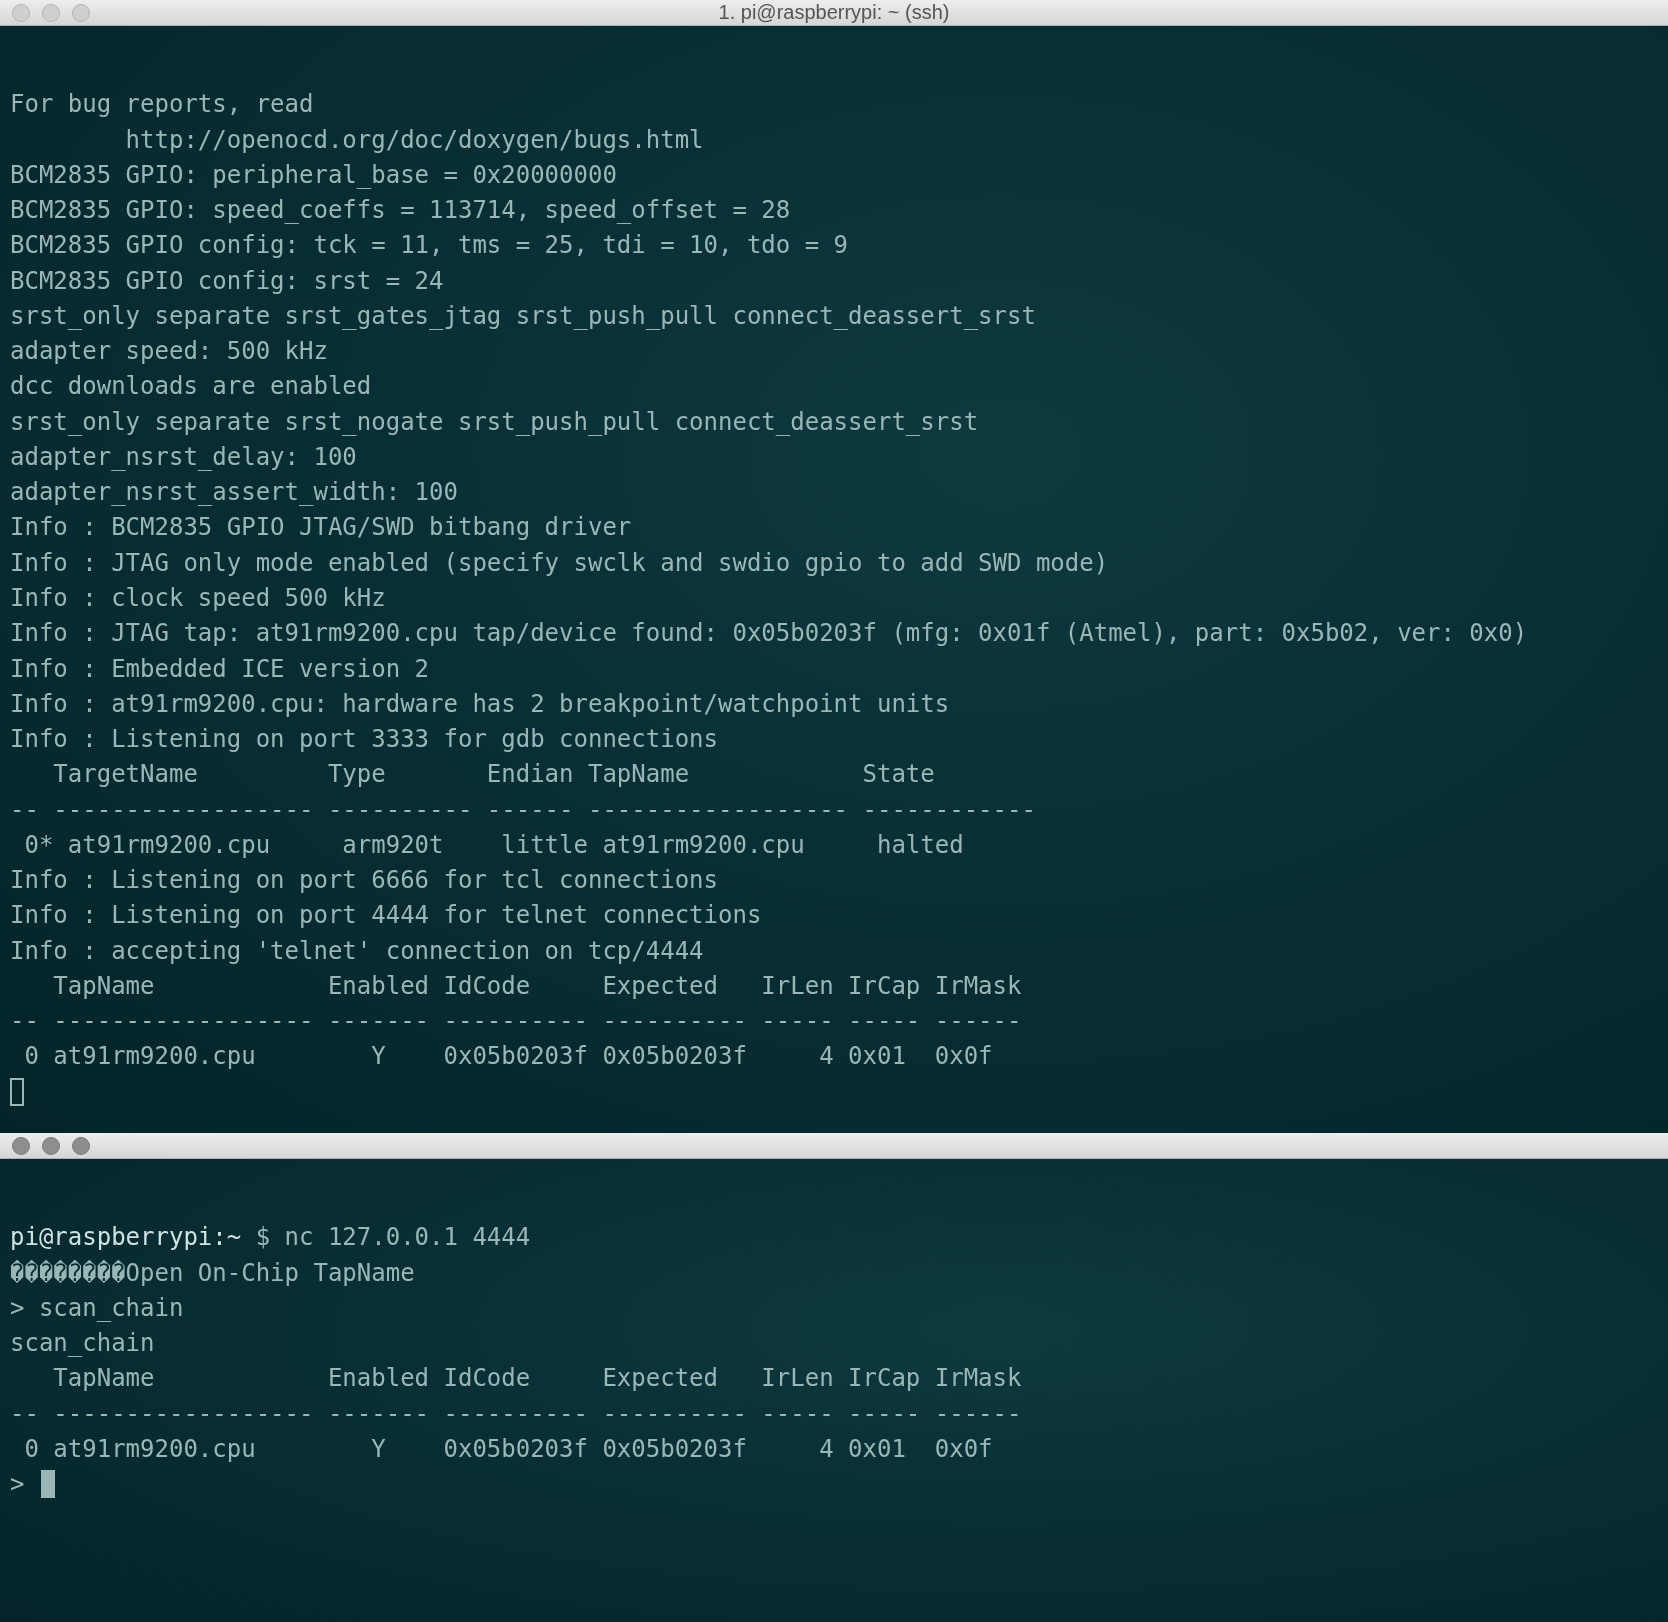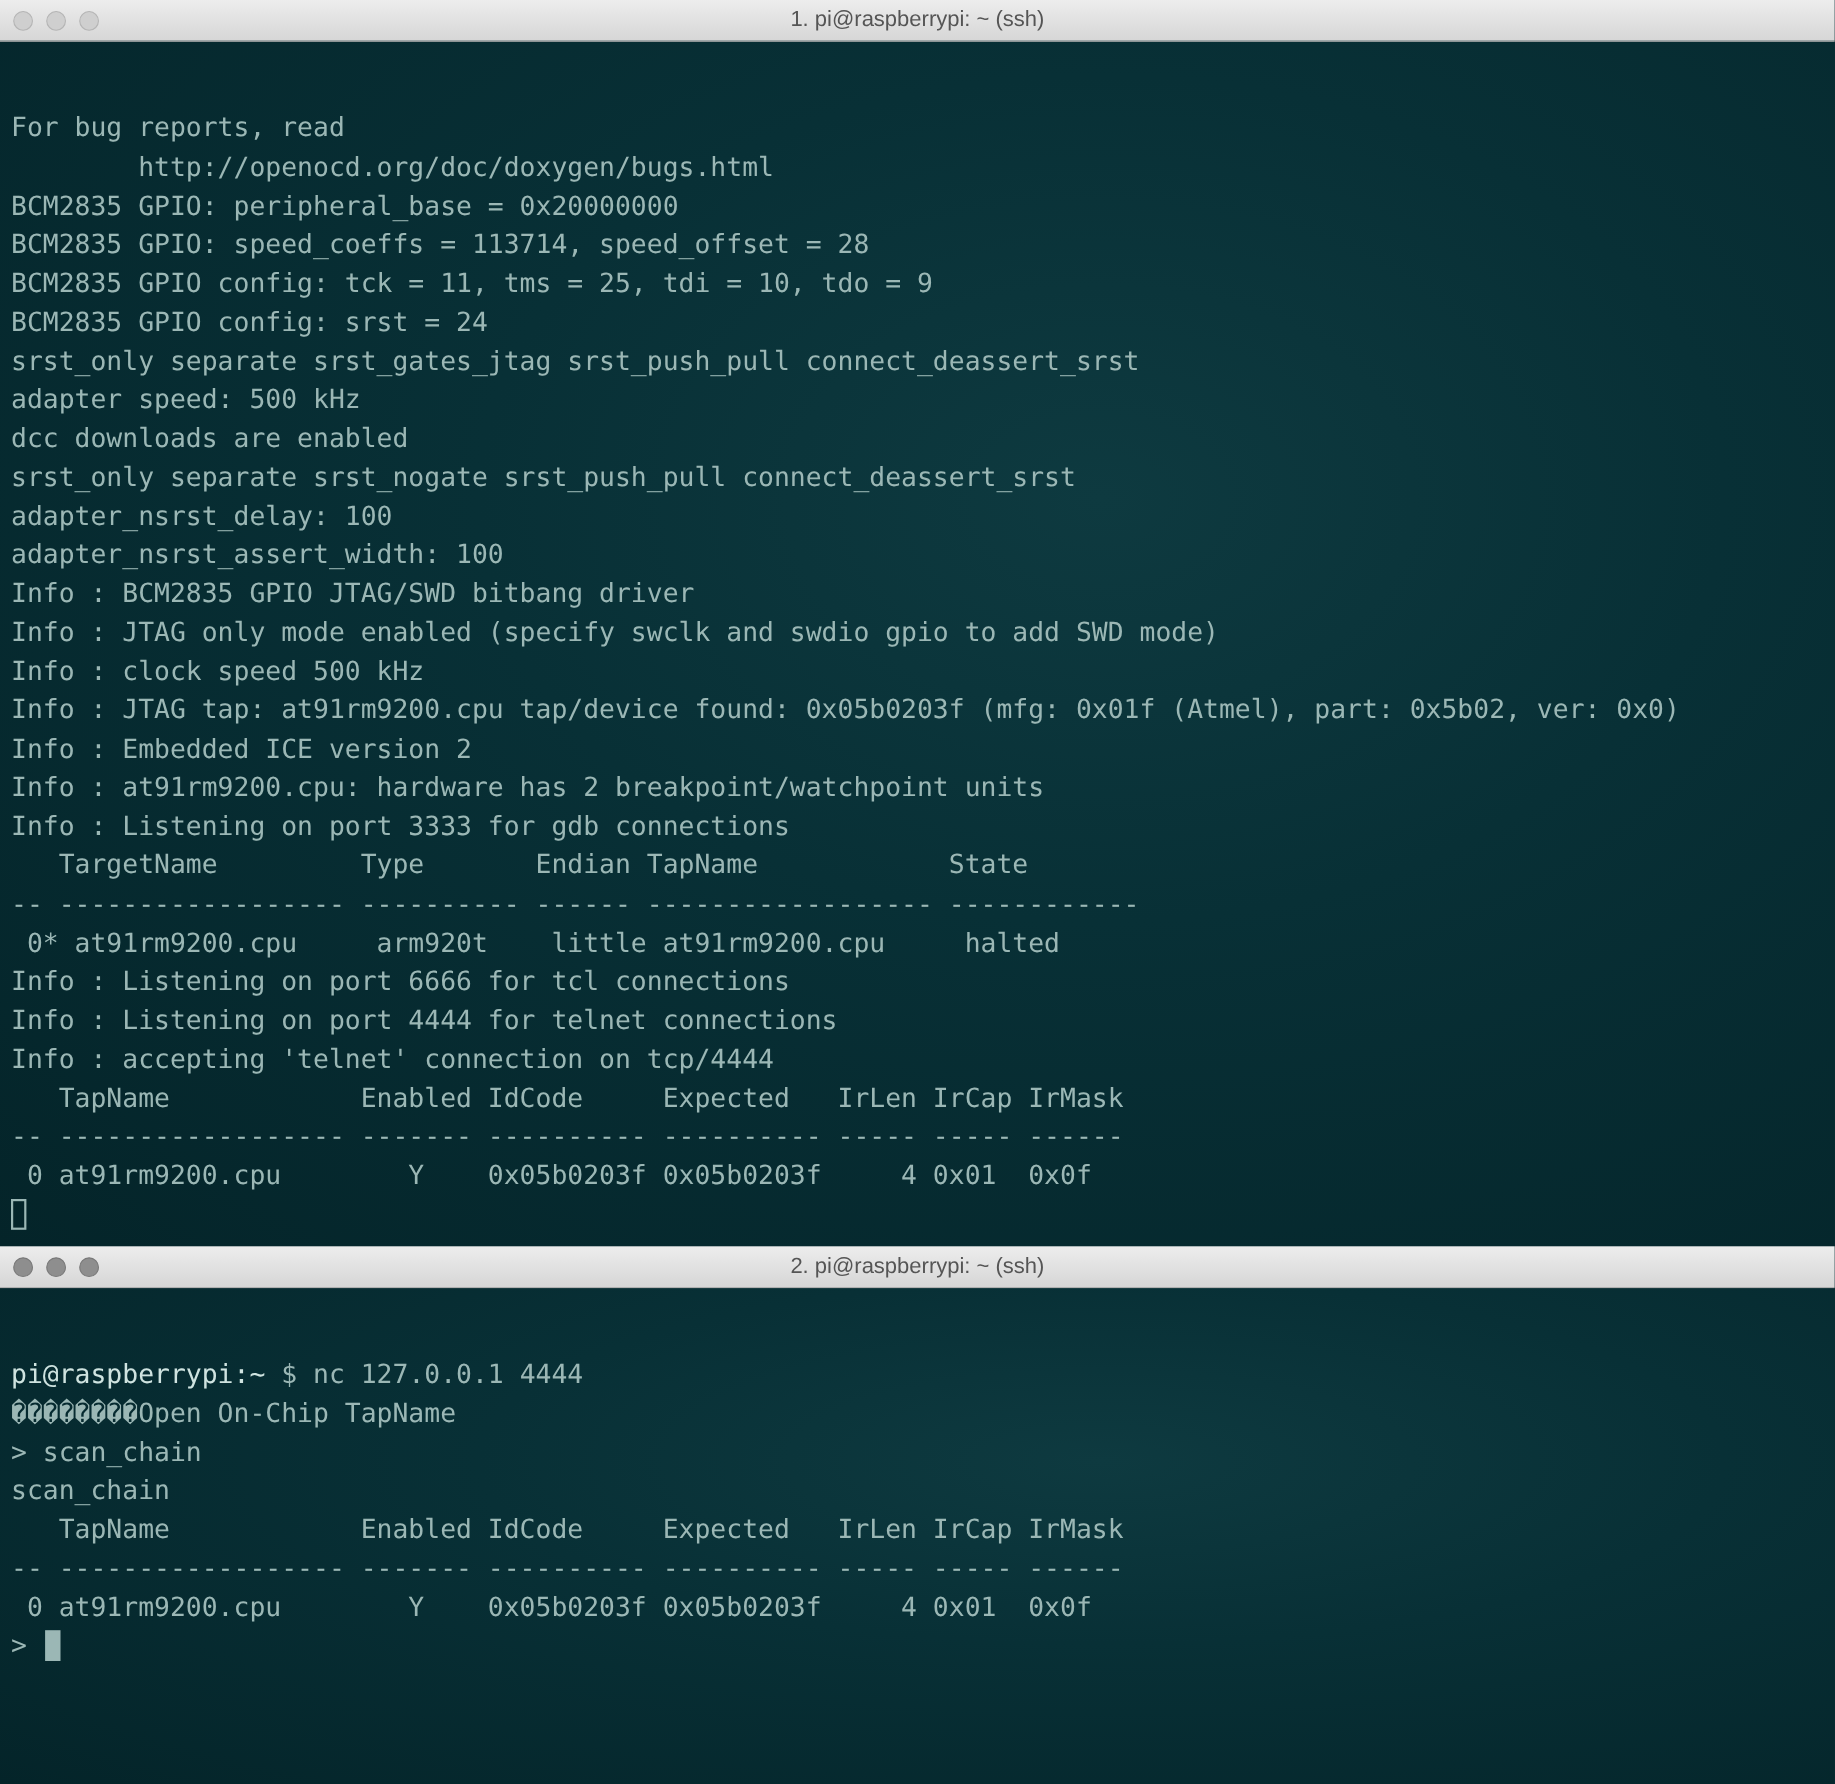--- a/index.html
+++ b/index.html
@@ -10,21 +10,21 @@
     font-family: "Menlo", "Monaco", "Consolas", monospace;
     font-size: 24px;
     line-height: 1.47;
     overflow: hidden;
   }
   .window {
     width: 100%;
     background: radial-gradient(ellipse at 60% 40%, #0e3a40 0%, #083036 40%, #042429 100%);
   }
   .titlebar {
-    height: 38px;
+    height: 26px;
     background: linear-gradient(#ededed, #d6d6d6);
     display: flex;
     align-items: center;
     padding: 0 12px;
     border-bottom: 1px solid #b0b0b0;
     position: relative;
   }
   .traffic {
     display: flex;
     gap: 12px;
@@ -114,21 +114,20 @@
 <span class="outline-cursor"></span></div>
 </div>
 
 <div class="window window2">
   <div class="titlebar">
     <div class="traffic">
       <div class="light" style="background:#8e8e8e;border-color:#7a7a7a"></div>
       <div class="light" style="background:#8e8e8e;border-color:#7a7a7a"></div>
       <div class="light" style="background:#8e8e8e;border-color:#7a7a7a"></div>
     </div>
-    <div class="title-text">2. pi@raspberrypi: ~ (ssh)</div>
   </div>
   <div class="term-body">
 <span class="bold">pi@raspberrypi</span><span class="bold">:</span><span class="bold">~</span> <span>$</span> <span>nc 127.0.0.1 4444</span>
 <span>��������Open On-Chip TapName</span>
 <span>&gt;</span> <span>scan_chain</span>
 <span>scan_chain</span>
 <span>   TapName            Enabled IdCode     Expected   IrLen IrCap IrMask</span>
 <span>-- ------------------ ------- ---------- ---------- ----- ----- ------</span>
 <span> 0 at91rm9200.cpu        Y    0x05b0203f 0x05b0203f     4 0x01  0x0f</span>
 <span>&gt;</span> <span class="cursor"></span></div>

